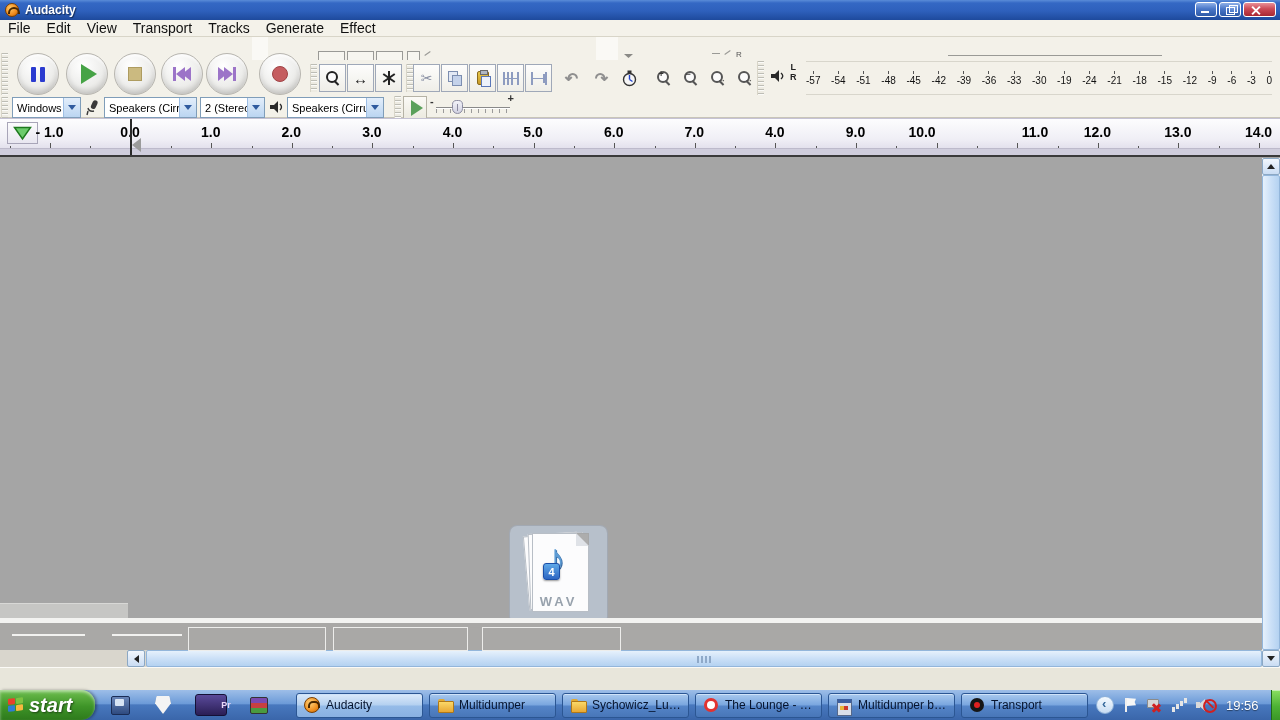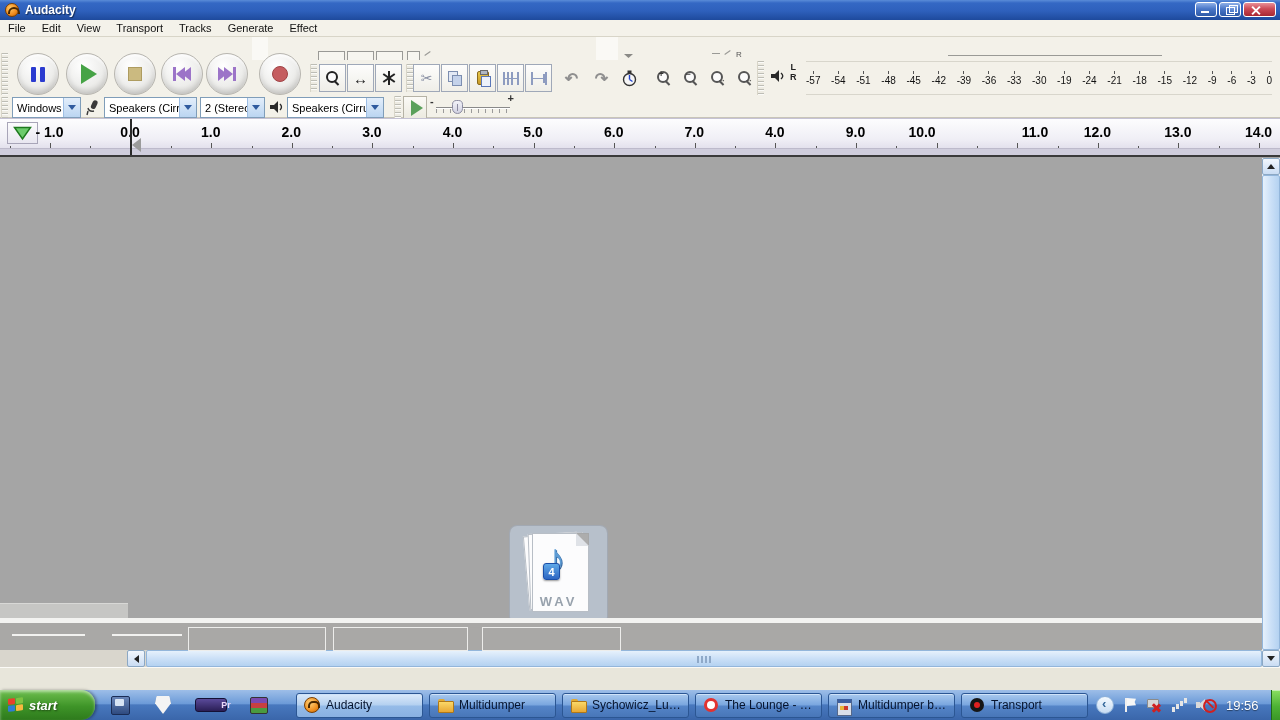--- a/index.html
+++ b/index.html
@@ -24,21 +24,21 @@
   .win-btn.close { width:33px; background:linear-gradient(180deg,#E89098,#CC4A56 45%,#A82832); }
   .wb-min::after { content:""; position:absolute; left:5px; bottom:3px; width:8px; height:2px; background:#FFF; }
   .wb-rest::after { content:""; position:absolute; left:6px; top:4px; width:7px; height:6px; border:1px solid #FFF; }
   .wb-rest::before { content:""; position:absolute; left:9px; top:2px; width:7px; height:6px; border:1px solid #FFF; background:linear-gradient(180deg,#8FB0E8,#4A77C8); }
   .wb-x::before,.wb-x::after { content:""; position:absolute; left:11px; top:2px; width:2px; height:11px; background:#FFF; }
   .wb-x::before{ transform:rotate(45deg);} .wb-x::after{ transform:rotate(-45deg);}
 
   
   #menubar { position:absolute; left:0; top:20px; width:1280px; height:17px;
     background:#F4F2EA; border-bottom:1px solid #D8D5C8; display:flex; align-items:center; }
-  .menu-item { font-size:11px; color:#111; padding:0 8px; height:17px; line-height:17px; }
+  .menu-item { font-size:14px; color:#111; padding:0 8px; height:17px; line-height:17px; }
 
   
   #dock { position:absolute; left:0; top:37px; width:1280px; height:81px; background:#F3F1E9; border-bottom:1px solid #C8C5B8; }
   .grip { position:absolute; width:7px; background:repeating-linear-gradient(180deg,#BDBDB5 0 1px,#FBFBF8 1px 2px,#EDEBE2 2px 4px); border-left:1px solid #D8D5C8;}
 
   
   .frag-box { position:absolute; border:1px solid #9A9A96; border-bottom:none; background:#F7F6F0; }
   .frag-line { position:absolute; background:#9A9A96; }
   .frag-text { position:absolute; font-size:8px; color:#555; }
   .frag-band { position:absolute; background:#FAF9F5; }
@@ -197,28 +197,28 @@
     background:linear-gradient(180deg,#9DBEE8 0%,#6D9BD8 45%,#4878BE 50%,#3A66AA 100%);
     display:flex; align-items:center; }
   #start-btn { position:relative; width:95px; height:30px; border-radius:0 14px 14px 0;
     background:linear-gradient(180deg,#6FBF4F 0%,#3E9428 55%,#2E7A1C 100%);
     box-shadow:inset 0 2px 3px rgba(255,255,255,.5), 2px 0 3px rgba(0,0,0,.35);
     display:flex; align-items:center; padding-left:8px; gap:5px; flex:0 0 auto;}
   #start-flag { width:16px; height:14px; display:grid; grid-template-columns:7px 7px; grid-template-rows:6px 6px; gap:1px; transform:skewY(-6deg);}
   #start-flag i { border-radius:1px; }
   #start-flag i:nth-child(1){background:#E8402C;} #start-flag i:nth-child(2){background:#7DC242;}
   #start-flag i:nth-child(3){background:#2E7CD6;} #start-flag i:nth-child(4){background:#F6B940;}
-  #start-label { color:#FFF; font-size:13px; font-weight:bold; font-style:italic; text-shadow:1px 1px 2px rgba(0,0,0,.5); }
+  #start-label { color:#FFF; font-size:20px; font-weight:bold; font-style:italic; text-shadow:1px 1px 2px rgba(0,0,0,.5); }
 
   #quick-launch { display:flex; align-items:center; gap:21px; margin-left:14px; flex:0 0 auto; }
   .ql { width:22px; height:22px; display:flex; align-items:center; justify-content:center; position:relative; }
   .ql[data-icon="program-icon"]::before { content:""; width:17px; height:17px; background:linear-gradient(180deg,#6A86B8,#2E4A80); border:1px solid #1A2C55; border-radius:2px;}
   .ql[data-icon="program-icon"]::after { content:""; position:absolute; left:6px; top:5px; width:9px; height:7px; background:#D8E4F4; border-radius:1px;}
   .ql[data-icon="player-icon"]::before { content:""; width:16px; height:18px; background:#F4F4F4; clip-path:polygon(10% 0,90% 0,100% 40%,50% 100%,0 40%); box-shadow:0 0 2px rgba(0,0,0,.5);}
-  .ql[data-icon="premiere-icon"] { background:linear-gradient(180deg,#5A4A9A,#2A1E55); border:1px solid #141036; border-radius:3px; width:19px; height:14px;padding-left:30px;}
+  .ql[data-icon="premiere-icon"] { background:linear-gradient(180deg,#5A4A9A,#2A1E55); border:1px solid #141036; border-radius:3px; width:19px; height:22px;padding-left:30px;}
   .ql[data-icon="premiere-icon"] .ql-glyph { color:#E8D8F8; font-size:9px; font-weight:bold; }
   .ql[data-icon="winrar-icon"]::before { content:""; width:16px; height:15px;
     background:linear-gradient(180deg,#7A4AB0 0 34%,#C84040 34% 67%,#4A9A40 67% 100%); border:1px solid #333; border-radius:2px;}
 
   #task-buttons { display:flex; align-items:center; gap:6px; margin-left:26px; flex:0 0 auto; }
   .task-btn { width:127px; height:25px; border:1px solid #2B5693; border-radius:3px;
     background:linear-gradient(180deg,#A9C9EE 0%,#79A6DF 48%,#5585C8 52%,#4876B8 100%);
     box-shadow:inset 0 1px 0 #CFE3F9; display:flex; align-items:center; gap:6px; padding:0 7px;
     font-size:12px; color:#06142E; white-space:nowrap; overflow:hidden; }
   .task-btn.active { background:linear-gradient(180deg,#DCEAFA 0%,#B4D0F0 48%,#95BBE8 52%,#88B0E2 100%); }

